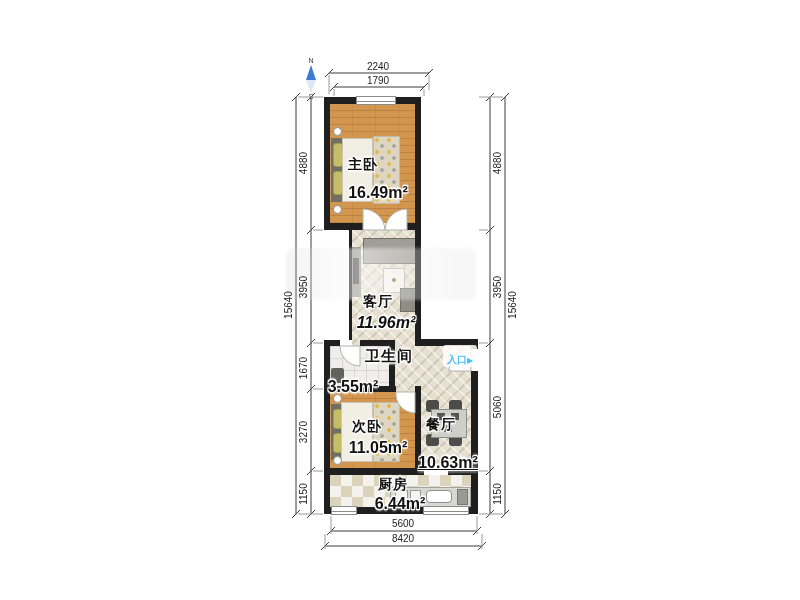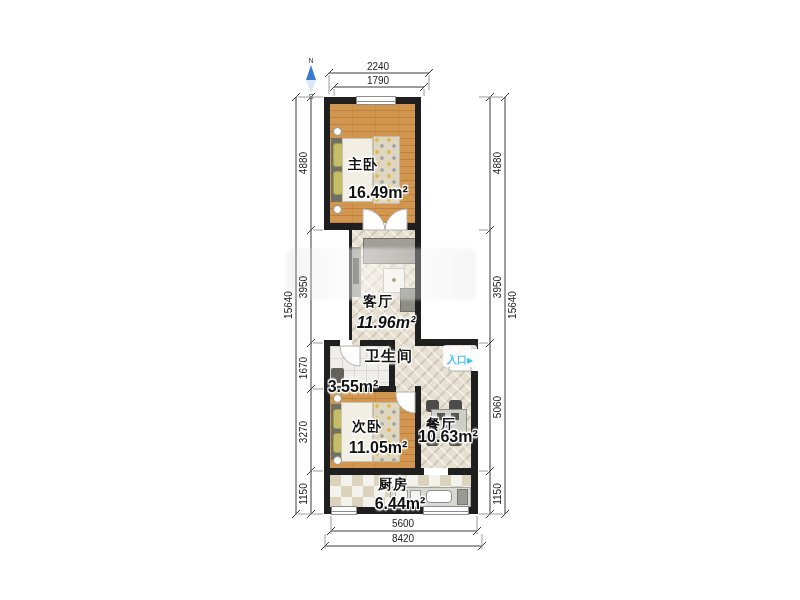--- a/index.html
+++ b/index.html
@@ -228,21 +228,21 @@
   <div class="room-label rname z6" style="left:351px;top:293px;width:54px;">客厅</div>
   <div class="room-label rarea z6" style="left:344px;top:314px;width:84px;font-style:italic;">11.96m²</div>
 
   <div class="room-label rname z6" style="left:327px;top:347px;width:58px;font-size:15px;margin-left:33px;">卫生间</div>
   <div class="room-label rarea z6" style="left:322px;top:362px;width:62px;margin-top:16px;">3.55m²</div>
 
   <div class="room-label rname z6" style="left:340px;top:418px;width:54px;">次卧</div>
   <div class="room-label rarea z6" style="left:336px;top:439px;width:84px;">11.05m²</div>
 
   <div class="room-label rname z6" style="left:414px;top:416px;width:54px;">餐厅</div>
-  <div class="room-label rarea z6" style="left:406px;top:428px;width:84px;">10.63m²</div>
+  <div class="room-label rarea z6" style="left:406px;top:454px;width:84px;text-decoration:underline;">10.63m²</div>
 
   <div class="room-label rname z6" style="left:366px;top:476px;width:54px;">厨房</div>
   <div class="room-label rarea z6" style="left:358px;top:495px;width:84px;">6.44m²</div>
 
   <div class="dim z6" style="left:378px;top:66px;">2240</div>
   <div class="dim z6" style="left:378px;top:80px;">1790</div>
 
   <div class="dim z6" style="left:403px;top:523px;">5600</div>
   <div class="dim z6" style="left:403px;top:538px;">8420</div>
 

